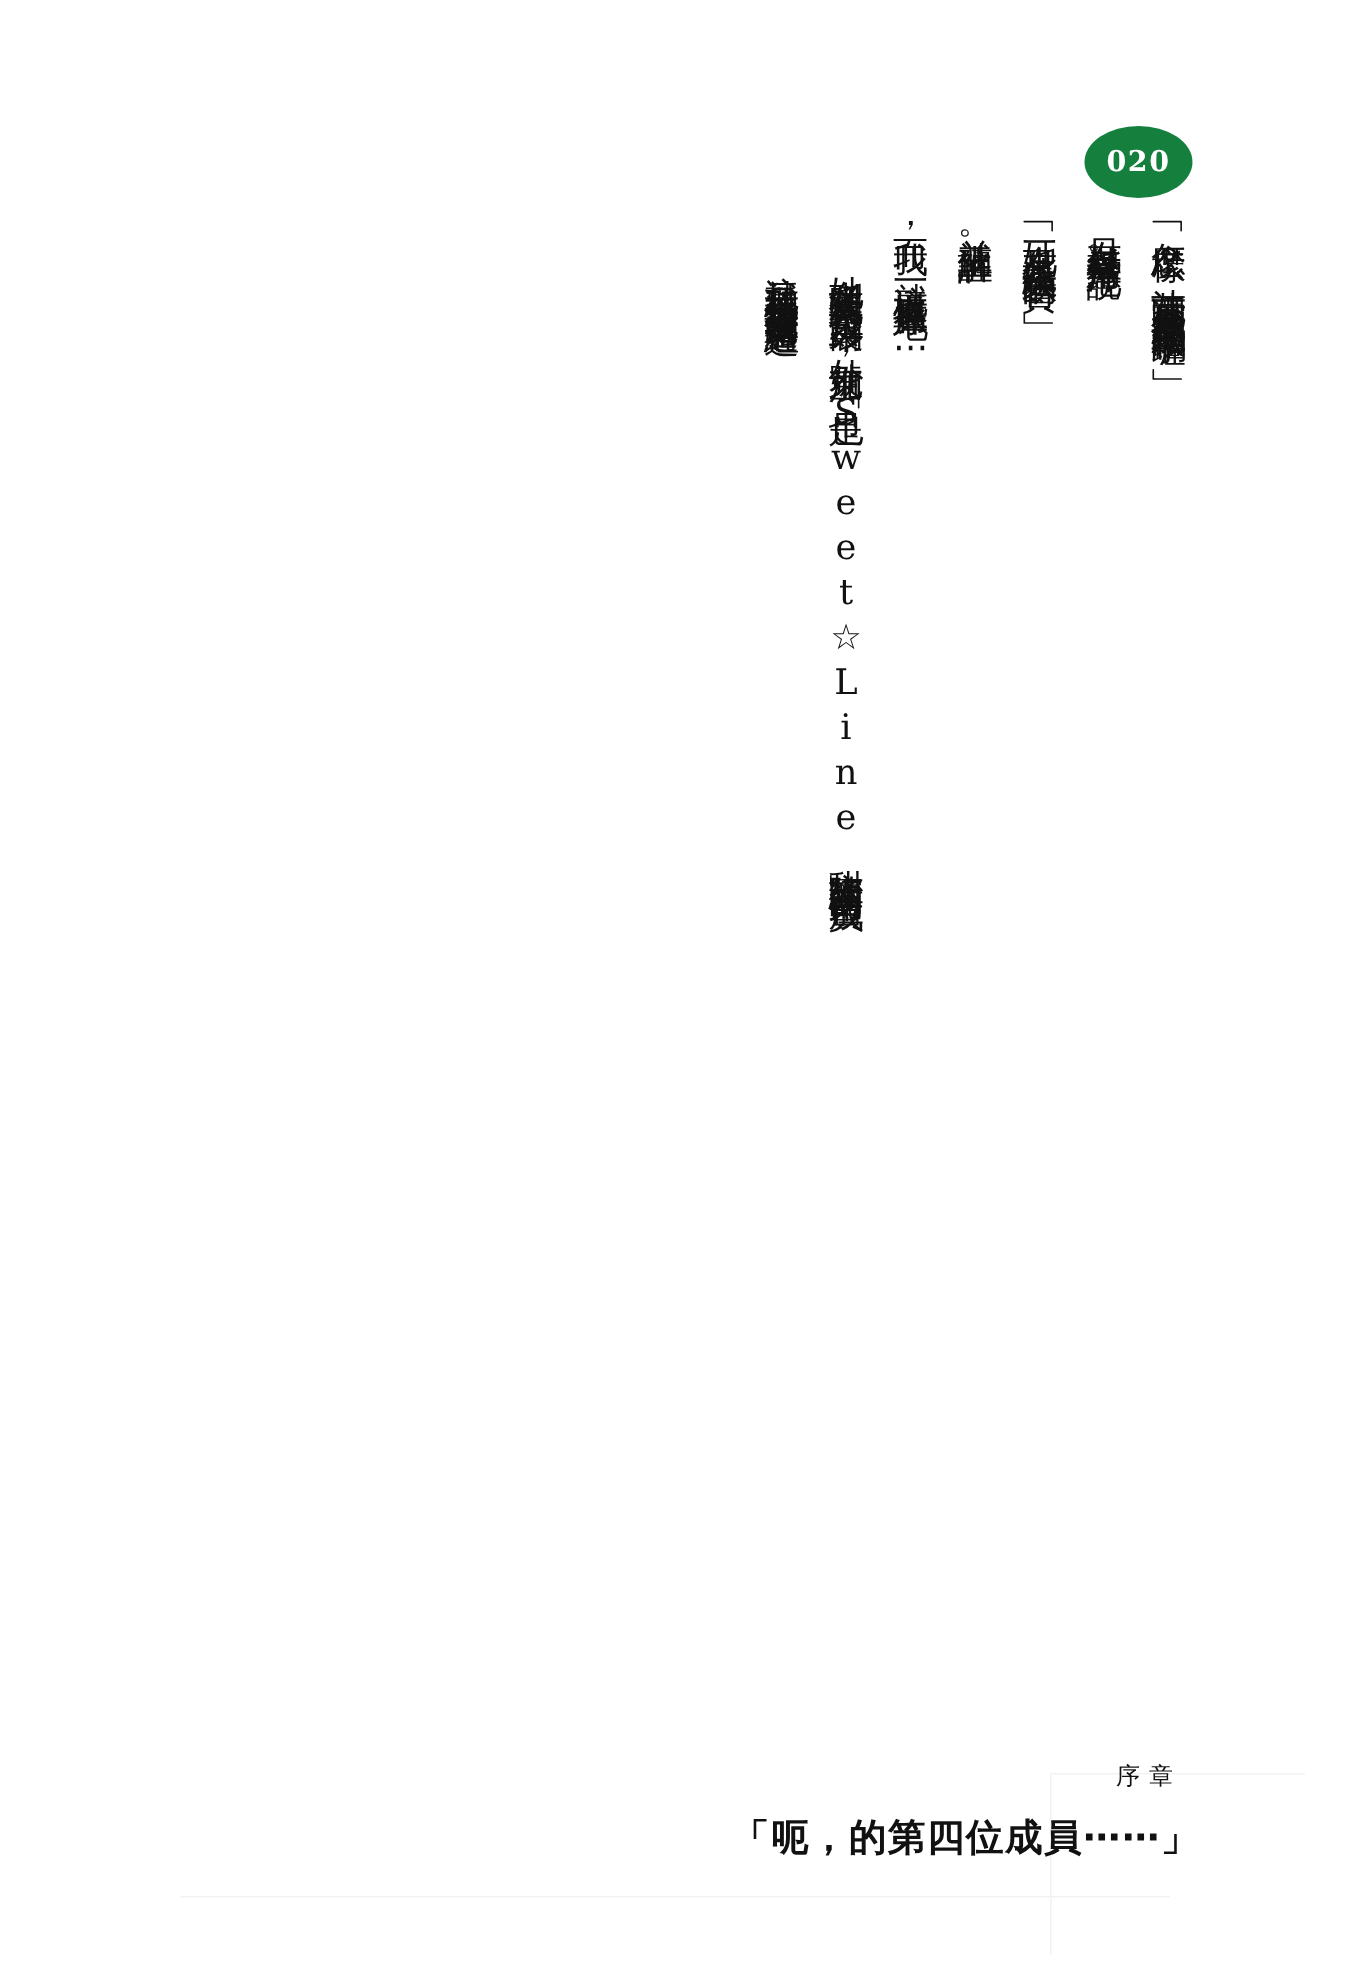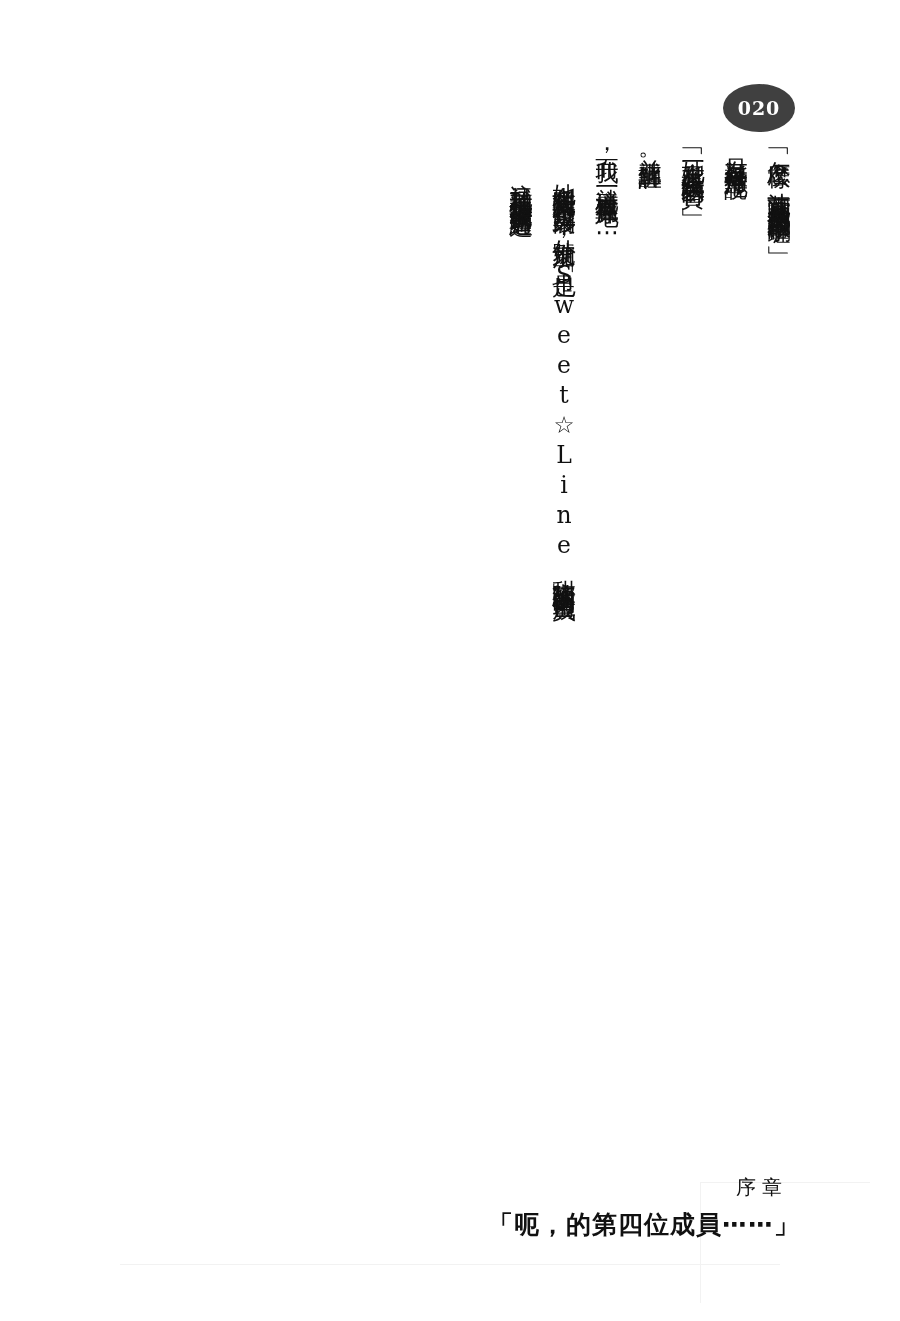--- a/index.html
+++ b/index.html
@@ -19,21 +19,21 @@
     overflow: hidden;
   }
 
   
   #page-number-badge {
     position: absolute;
     top: 84px;
     left: 723px;
     width: 72px;
     height: 48px;
-    background: #404040;
+    background: #15803d;
     border-radius: 50%;
     display: flex;
     align-items: center;
     justify-content: center;
   }
   #page-number-badge .num {
     color: #ffffff;
     font-family: "DejaVu Serif", serif;
     font-size: 19px;
     font-weight: 700;
@@ -71,21 +71,21 @@
   #footer {
     position: absolute;
     left: 0;
     top: 1174px;
     width: 900px;
   }
   #footer-chapter {
     position: absolute;
     right: 112px;
     top: 0;
-    font-size: 20px;
+    font-size: 16px;
     letter-spacing: 6px;
     color: #111;
     font-family: "DejaVu Serif", serif;
   }
   #footer-line {
     position: absolute;
     right: 100px;
     top: 34px;
     font-size: 25px;
     letter-spacing: 1px;

